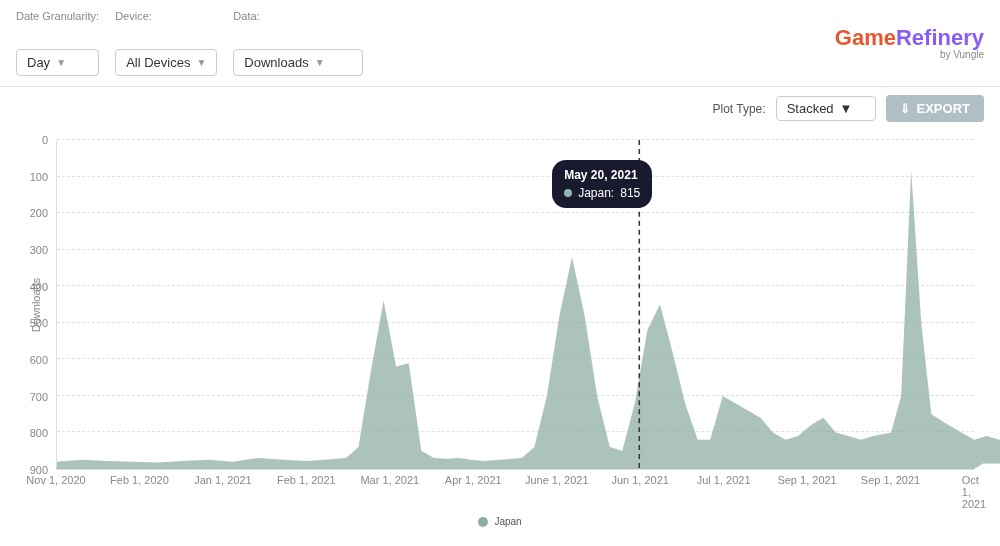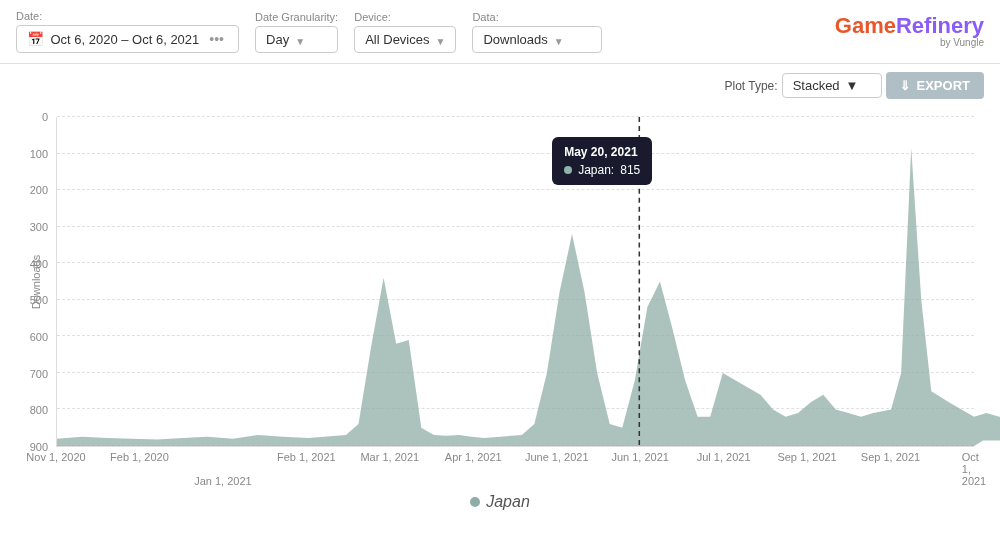--- a/index.html
+++ b/index.html
@@ -7,42 +7,43 @@
 
     .top-bar {
       display: flex; align-items: center; padding: 10px 16px;
       border-bottom: 1px solid #e0e0e0; background: #fff;
       justify-content: space-between;
     }
     .top-bar-left { display: flex; align-items: center; gap: 16px; }
     .control-group { display: flex; flex-direction: column; }
     .control-label { font-size: 11px; color: #888; margin-bottom: 3px; }
     .control-select {
-      display: flex; align-items: flex-end; gap: 6px;
+      display: flex; align-items: center; gap: 6px;
       border: 1px solid #ccc; border-radius: 4px; padding: 5px 10px;
       background: #fff; cursor: pointer; font-size: 13px; color: #333;
       min-width: 80px;
+      margin-top: 24px;
     }
     .control-select .arrow { color: #999; font-size: 10px; }
     .date-range-btn {
       display: flex; align-items: center; gap: 6px;
       border: 1px solid #ccc; border-radius: 4px; padding: 5px 10px;
       background: #fff; cursor: pointer; font-size: 13px; color: #333;
     }
     .cal-icon { color: #555; font-size: 14px; }
     .dots-btn { background: none; border: none; cursor: pointer; color: #999; font-size: 14px; padding: 0 4px; }
 
     .logo-area { display: flex; flex-direction: column; align-items: flex-end; }
     .logo-text { font-size: 22px; font-weight: 700; color: #2c2c2c; line-height: 1; }
     .logo-text span { color: #e8572a; }
     .logo-sub { font-size: 10px; color: #888; }
 
     .chart-toolbar {
       display: flex; align-items: center; justify-content: flex-end;
-      padding: 8px 16px; gap: 4px;
+      padding: 8px 16px; gap: 10px;
     }
     .plot-type-label { font-size: 12px; color: #555; }
     .plot-type-select {
       display: flex; align-items: center; gap: 6px;
       border: 1px solid #ccc; border-radius: 4px; padding: 4px 10px;
       background: #fff; cursor: pointer; font-size: 13px; color: #333;
       min-width: 100px;
     }
     .export-btn {
       display: flex; align-items: center; gap: 6px;
@@ -81,49 +82,41 @@
       top: 6px;
     }
     svg.chart-svg {
       position: absolute; top: 0; left: 0; width: 100%; height: 100%;
       overflow: visible;
     }
 
     .tooltip {
       position: absolute;
       background: #1a1a2e; color: #fff;
-      border-radius: 6px; padding: 8px 12px;
+      border-radius: 14px; padding: 8px 12px;
       font-size: 12px; pointer-events: none;
       z-index: 10;
     }
     .tooltip-date { font-weight: 700; margin-bottom: 4px; font-size: 12px; }
     .tooltip-row { display: flex; align-items: center; gap: 6px; }
     .tooltip-dot { width: 8px; height: 8px; border-radius: 50%; background: #8fb4ac; }
 
     .legend {
       display: flex; justify-content: center; align-items: center;
       gap: 8px; padding: 6px 0 4px 0;
     }
     .legend-dot { width: 10px; height: 10px; border-radius: 50%; background: #8fada7; }
-    .legend-label { font-size: 16px; color: #555; font-style: italic; }
+    .legend-label { font-size: 10px; color: #555; }
   </style>
 </head>
 <body>
 
 <div class="top-bar">
   <div class="top-bar-left">
 
-    <div class="control-group">
-      <span class="control-label">Date:</span>
-      <div class="date-range-btn">
-        <span class="cal-icon">📅</span>
-        <span>Oct 6, 2020  –  Oct 6, 2021</span>
-        <button class="dots-btn">•••</button>
-      </div>
-    </div>
 
     <div class="control-group">
       <span class="control-label">Date Granularity:</span>
       <div class="control-select">
         <span>Day</span>
         <span class="arrow">▼</span>
       </div>
     </div>
 
     <div class="control-group">
@@ -209,21 +202,21 @@
           <div class="tooltip-dot"></div>
           <span>Japan:</span>
           <span>815</span>
         </div>
       </div>
     </div>
 
     <div class="x-labels" id="x-labels-container">
         <div class="x-label" style="left: 0%;">Nov 1, 2020</div>
         <div class="x-label" style="left: 9.09091%;">Feb 1, 2020</div>
-        <div class="x-label" style="left: 18.1818%; margin-top: 24px;">Jan 1, 2021</div>
+        <div class="x-label" style="left: 18.1818%;">Jan 1, 2021</div>
         <div class="x-label" style="left: 27.2727%;">Feb 1, 2021</div>
         <div class="x-label" style="left: 36.3636%;">Mar 1, 2021</div>
         <div class="x-label" style="left: 45.4545%;">Apr 1, 2021</div>
         <div class="x-label" style="left: 54.5455%;">June 1, 2021</div>
         <div class="x-label" style="left: 63.6364%;">Jun 1, 2021</div>
         <div class="x-label" style="left: 72.7273%;">Jul 1, 2021</div>
         <div class="x-label" style="left: 81.8182%;">Sep 1, 2021</div>
         <div class="x-label" style="left: 90.9091%;">Sep 1, 2021</div>
         <div class="x-label" style="left: 100%;">Oct 1, 2021</div>
       </div>

